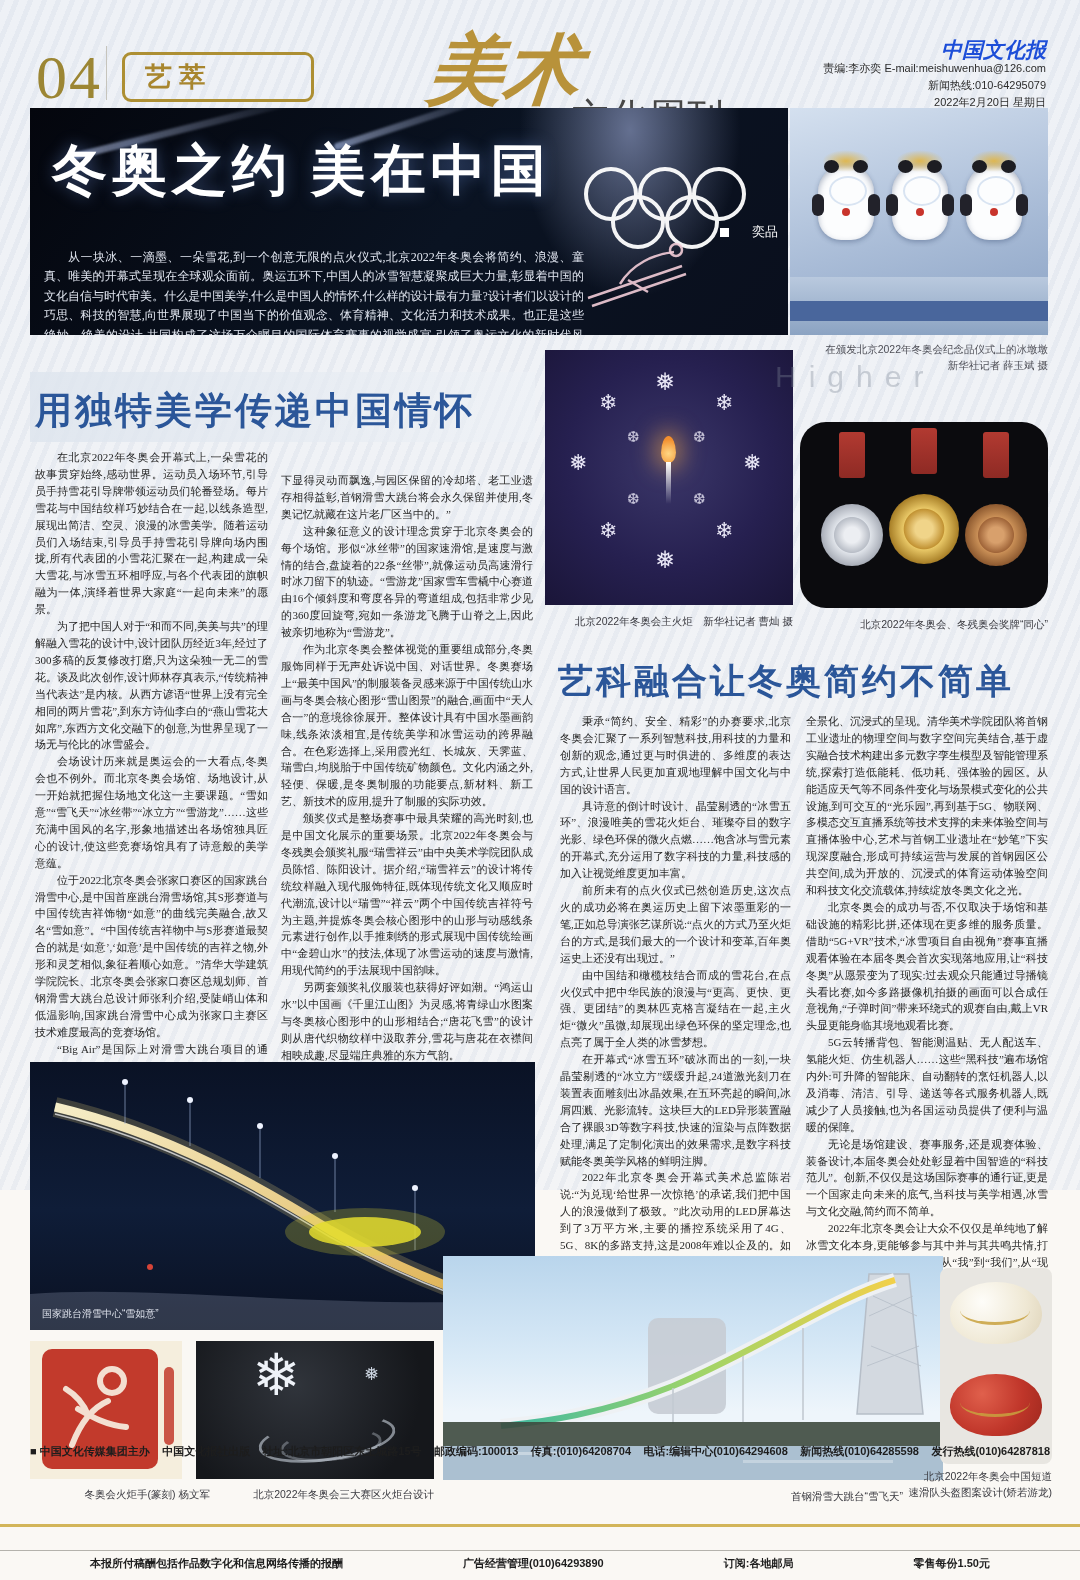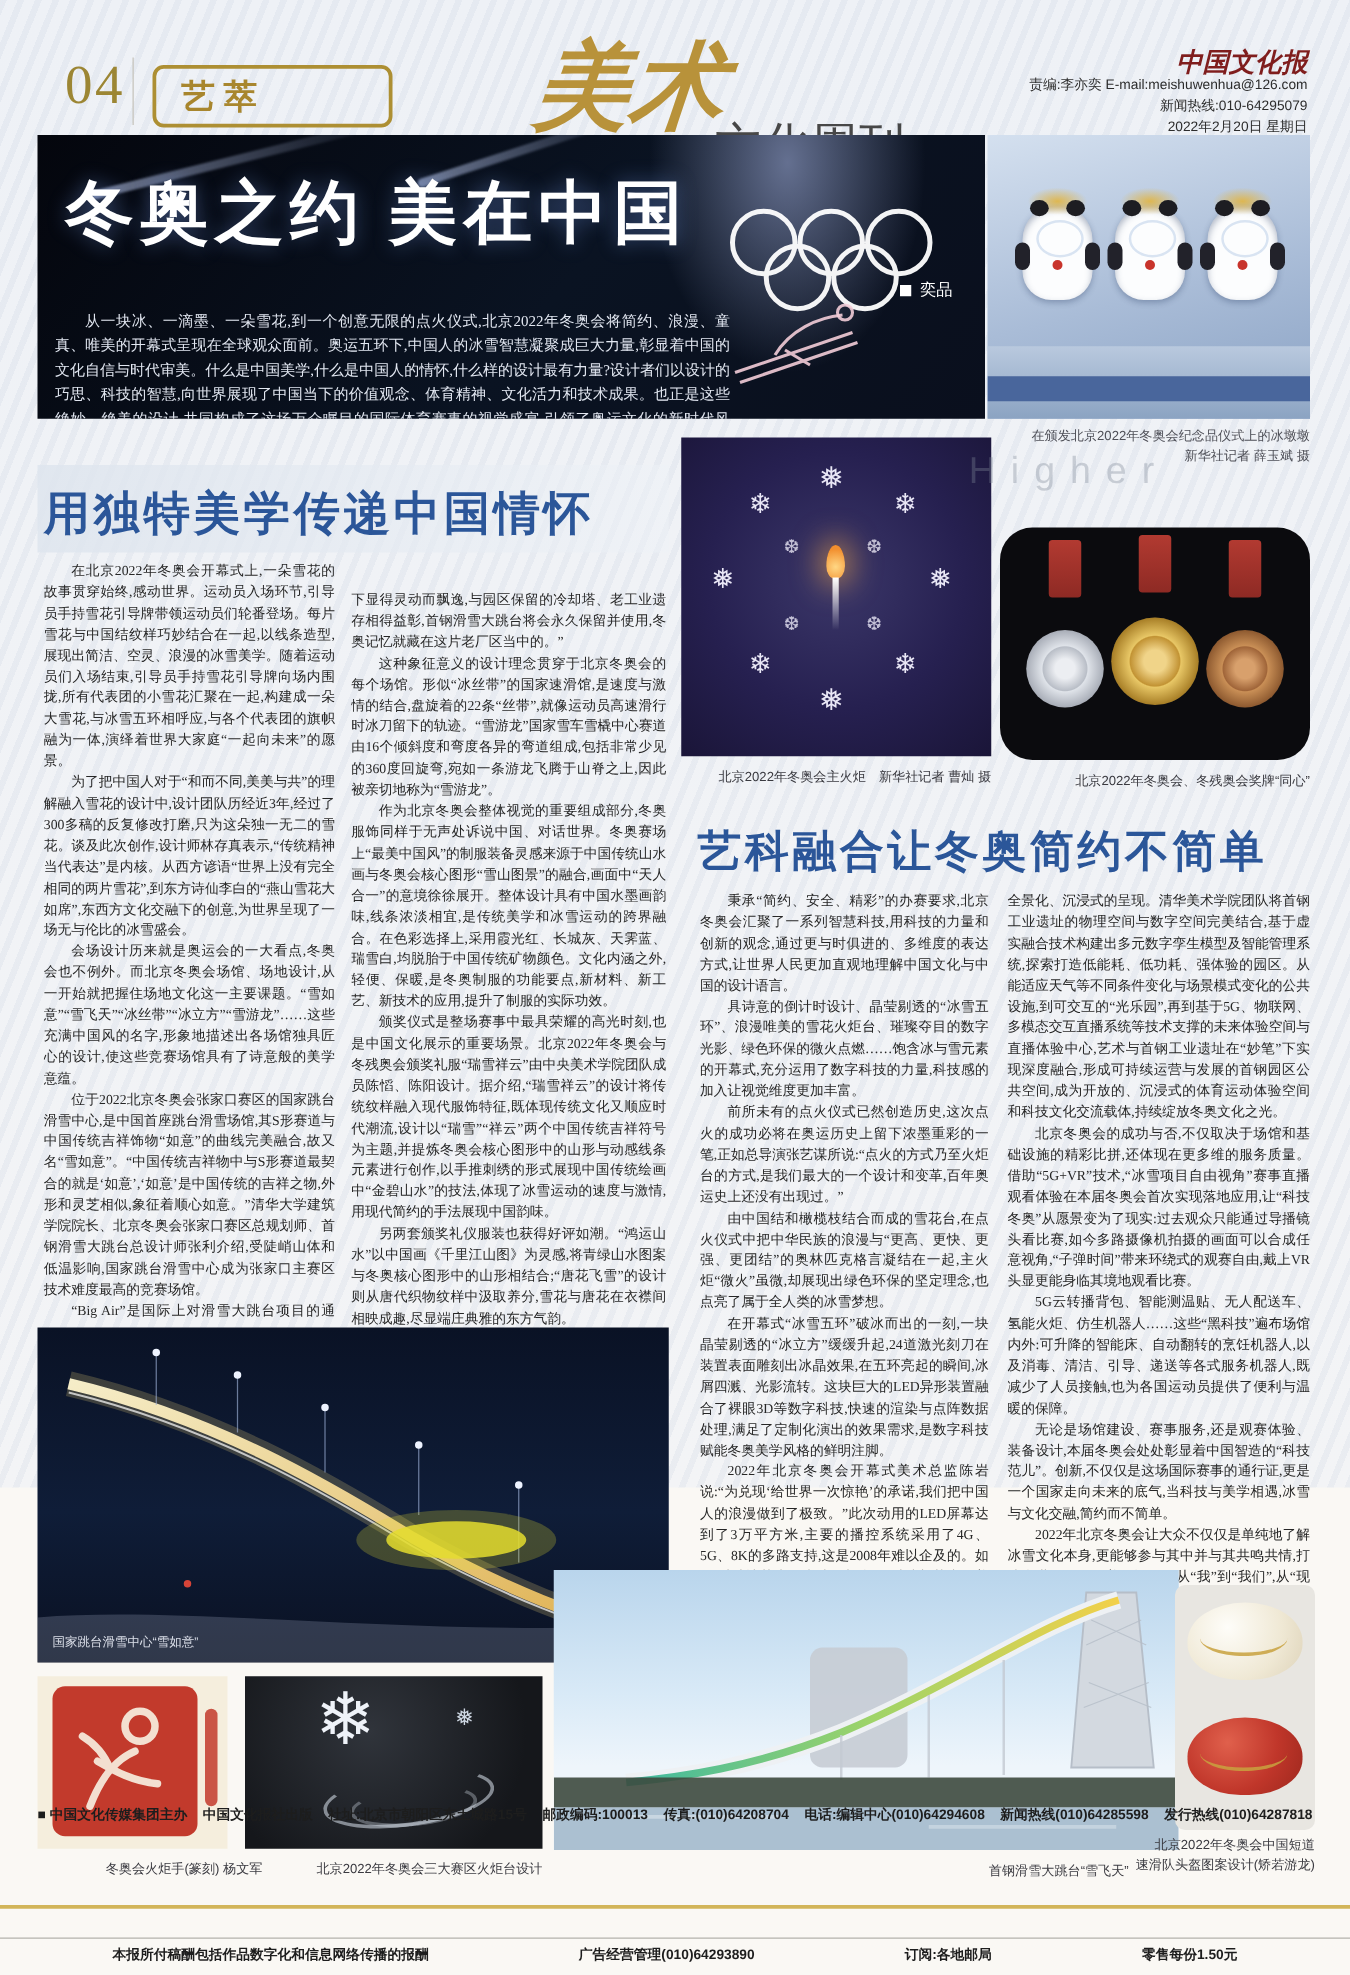--- a/index.html
+++ b/index.html
@@ -3,33 +3,33 @@
 <meta charset="utf-8">
 <style>
   html,body{margin:0;padding:0;background:#888;}
   .page{position:relative;width:1080px;height:1580px;background:#faf8f4;overflow:hidden;
         font-family:"Liberation Serif","DejaVu Serif",serif;}
   .abs{position:absolute;}
   .texture{background:
       repeating-linear-gradient(112deg, rgba(150,168,196,.10) 0 5px, rgba(255,255,255,0) 5px 13px),
       linear-gradient(180deg,#eef1f6,#f3f4f6);}
   
-  .pagenum{font-size:44px;color:#9c8634;letter-spacing:2px;margin-left:16px;}
+  .pagenum{font-size:62px;color:#9c8634;letter-spacing:2px;}
   .vrule{width:1px;background:#c6c4bc;}
   .badge{border:3px solid #ad8f33;border-radius:9px;display:flex;align-items:center;justify-content:space-between;
          padding:0 20px;color:#a8862e;font-size:27px;font-weight:bold;}
   .masthead-main{font-size:76px;font-weight:bold;color:#b8923a;font-style:italic;transform:skewX(-5deg);line-height:1;}
   .masthead-sub{font-size:38px;color:#474747;line-height:1;margin-top:36px;}
-  .paper-name{font-size:21px;font-weight:bold;font-style:italic;color:#7f1d1d;}
+  .paper-name{font-size:21px;font-weight:bold;font-style:italic;color:#1d4ed8;}
   .hinfo{font-size:11px;color:#2c2c2c;text-align:right;line-height:17px;font-family:"Liberation Sans",sans-serif;}
   
   .hero{background:linear-gradient(130deg,#04060d 0%,#0a1322 55%,#0a0f1d 100%);overflow:hidden;}
   .hero-headline{font-size:55px;font-weight:bold;color:#ffffff;letter-spacing:5px;
                  text-shadow:0 0 16px rgba(130,170,255,.4);white-space:nowrap;text-align:center;}
-  .hero-byline{color:#fff;font-size:13px;display:flex;align-items:center;gap:7px;font-family:Liberation Mono, monospace;}
+  .hero-byline{color:#fff;font-size:13px;display:flex;align-items:center;gap:23px;font-family:Liberation Mono, monospace;}
   .sq{width:9px;height:9px;background:#fff;display:inline-block;}
   .hero-intro{font-size:12px;line-height:19.4px;color:#e2e7f1;text-align:justify;text-indent:2em;}
   .streak{background:linear-gradient(90deg,rgba(200,215,255,.55),rgba(200,215,255,0));
           height:7px;border-radius:4px;filter:blur(1px);}
   .fireworks{background:radial-gradient(ellipse at 50% 10%,rgba(190,205,255,.5),rgba(190,205,255,0) 60%);}
   
   .mascot-panel{background:linear-gradient(165deg,#d4e0ef 0%,#a9bcd7 55%,#8aa2c4 100%);overflow:hidden;}
   .podium{background:linear-gradient(180deg,#b9c9de,#8ba3c2);}
   .banner-strip{background:#49669c;}
   .mascot{width:56px;height:76px;background:#fcfdfe;border-radius:28px 28px 23px 23px;position:relative;

